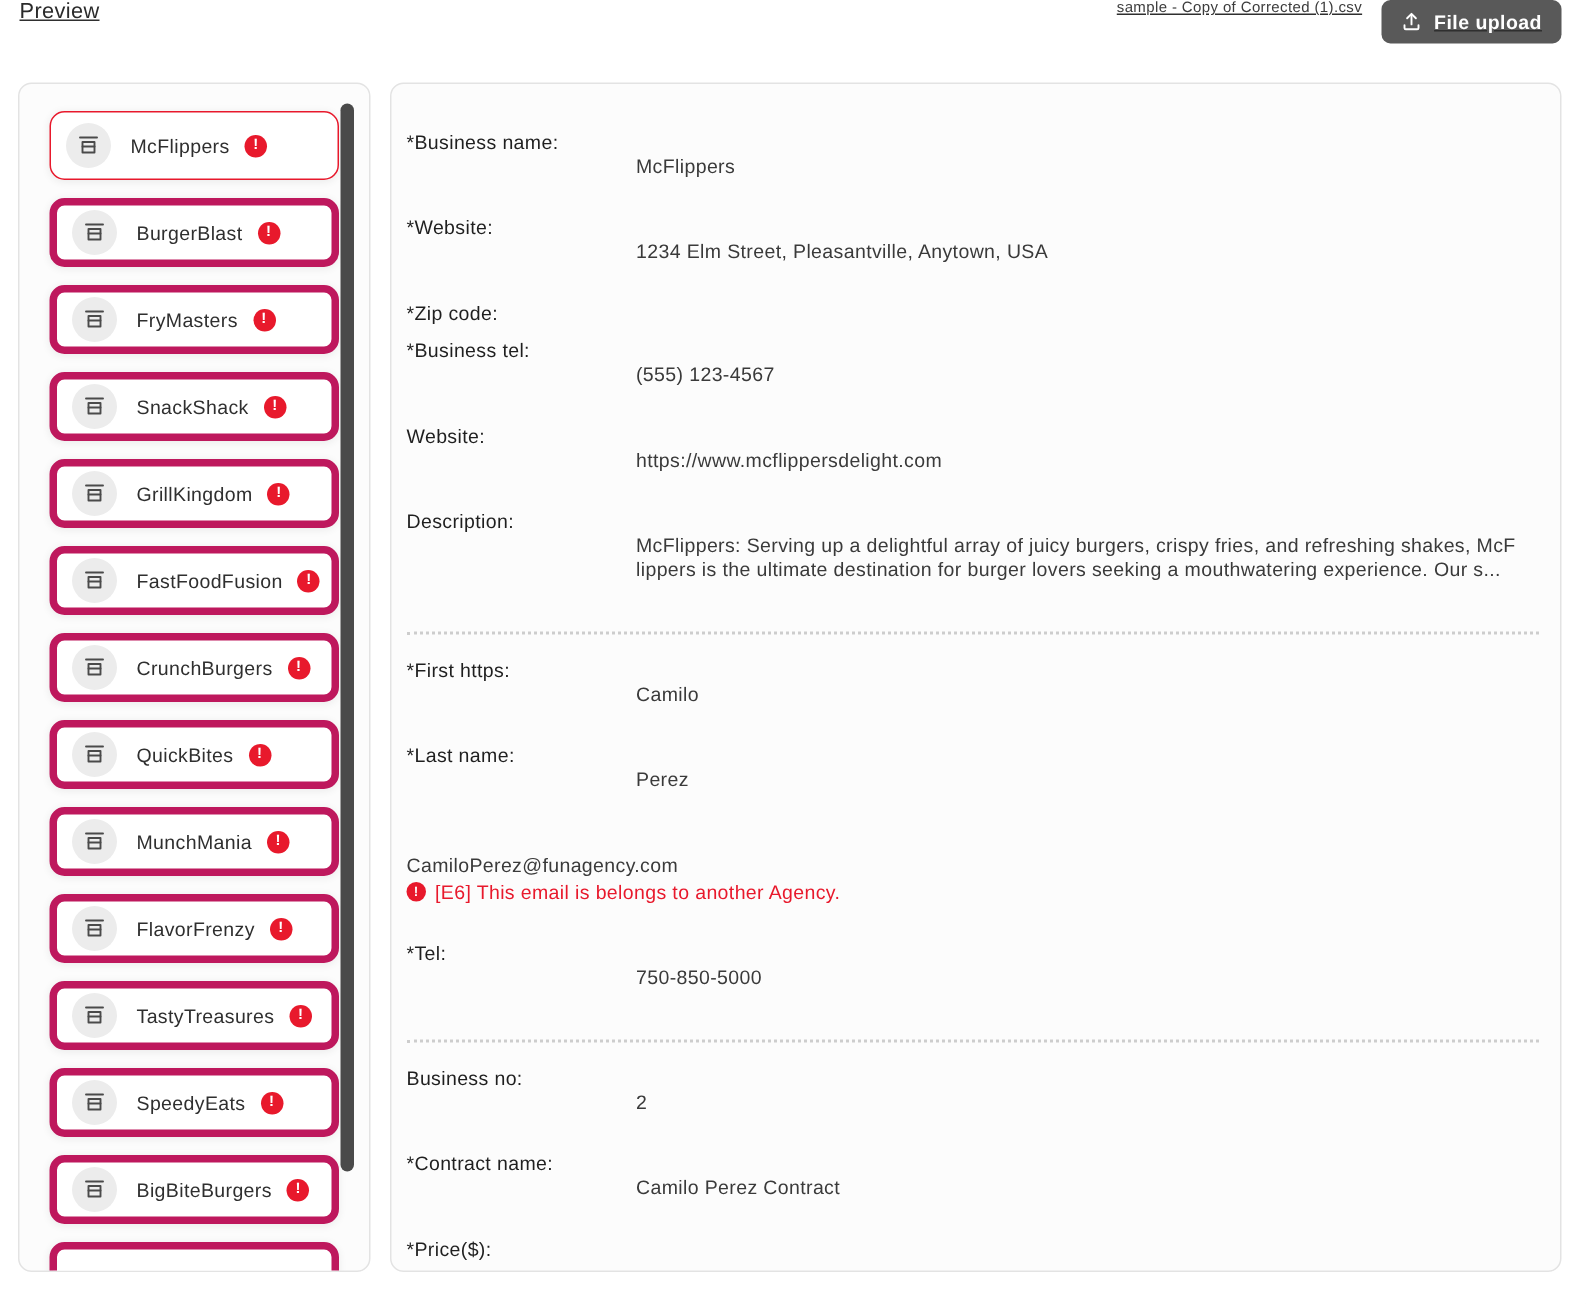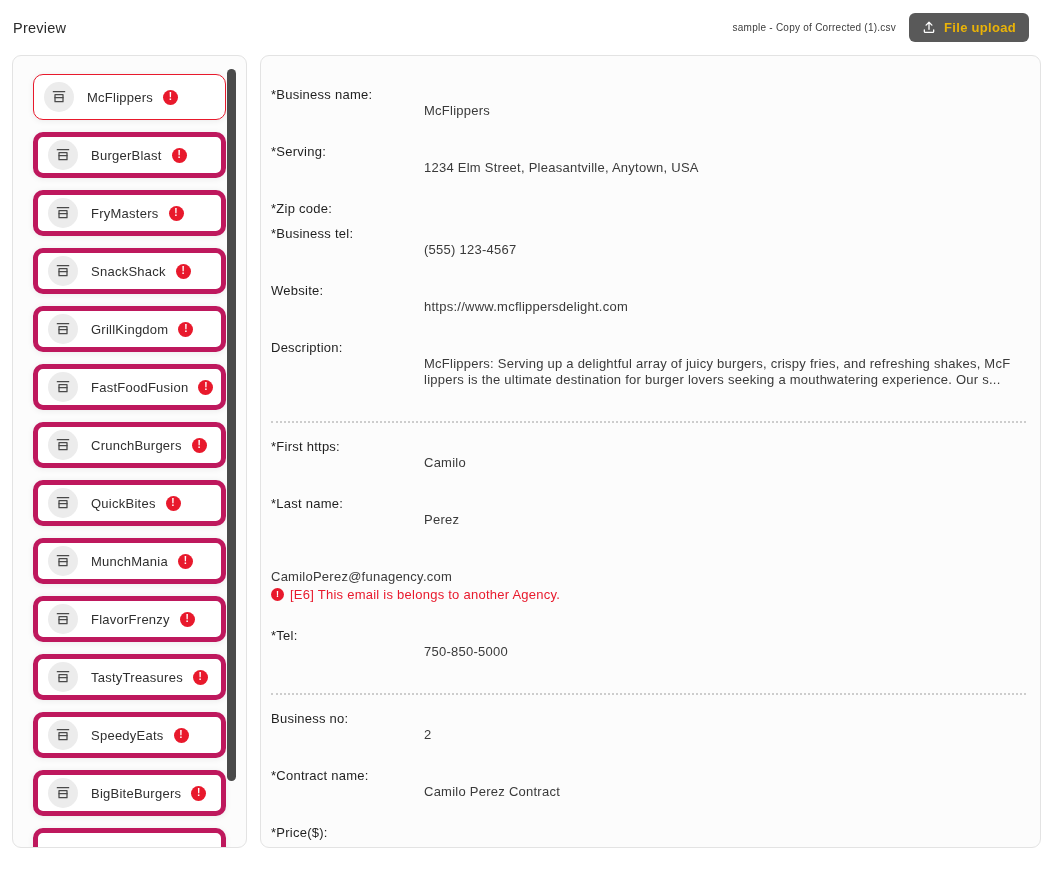--- a/index.html
+++ b/index.html
@@ -1,24 +1,24 @@
 <!DOCTYPE html>
 <html><head>
 <meta charset="utf-8">
 <style>
   * { box-sizing: border-box; }
   html,body { margin:0; padding:0; background:#fff; font-family:"Liberation Sans", sans-serif; }
   body { width:1057px; height:869px; overflow:hidden; color:#2f2f2f; letter-spacing:.25px; }
 
   
-  .header { height:55px; display:flex; align-items:center; padding:0 28px 0 13px; }
+  .header { height:55px; display:flex; align-items:flex-start; padding:0 16px 0 13px;text-decoration:underline; }
   .header-title { font-size:14.5px; color:#2b2b2b; }
   .header-spacer { flex:1; }
   .file-name { font-size:10px; color:#3c3c3c; margin-right:13px; }
-  .upload-btn { background:#595959; color:#eab308; border:none; border-radius:6px; height:29px;
+  .upload-btn { background:#595959; color:#ffffff; border:none; border-radius:6px; height:29px;
     padding:0 13px; display:flex; align-items:center; gap:8px; font-size:13px; font-weight:bold;
     font-family:inherit; letter-spacing:.3px; cursor:pointer; }
 
   
   .content { display:flex; gap:13px; padding:0 16px 0 12px; height:793px; }
 
   
   .sidebar { width:235px; flex:none; background:#fcfcfc; border:1px solid #e3e3e3; border-radius:9px;
     padding:18px 0 0 20px; position:relative; overflow:hidden; }
   .biz-card { width:193px; height:46px; background:#fff; border:5px solid #be185d; border-radius:10px;
@@ -239,21 +239,21 @@
 
         <div class="row">
           <div class="row-label">*Business name:</div>
           <div class="row-value">
             <span>McFlippers</span>
             
           </div>
         </div>
 
         <div class="row">
-          <div class="row-label">*Serving:</div>
+          <div class="row-label">*Website:</div>
           <div class="row-value">
             <span>1234 Elm Street, Pleasantville, Anytown, USA</span>
             
           </div>
         </div>
 
         <div class="row">
           <div class="row-label">*Zip code:</div>
         </div>
 

